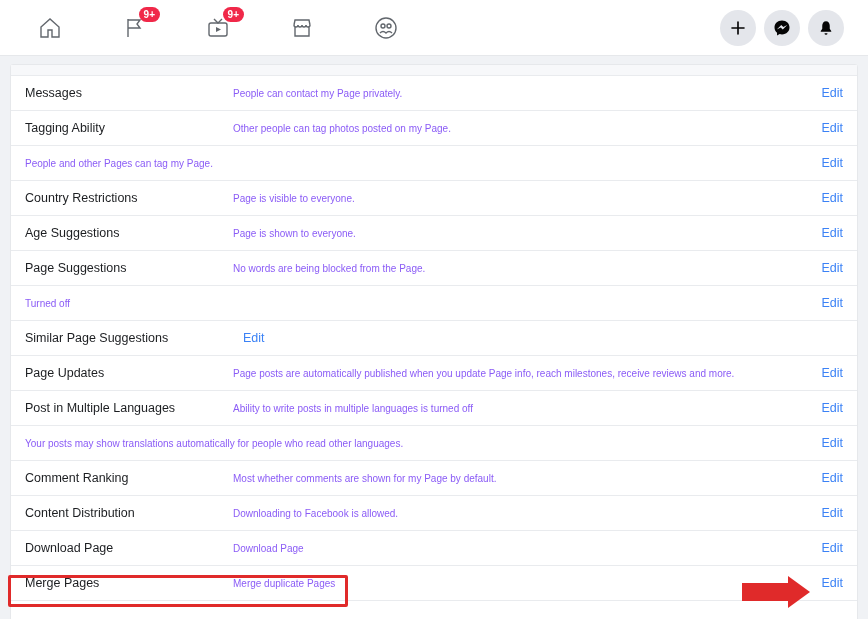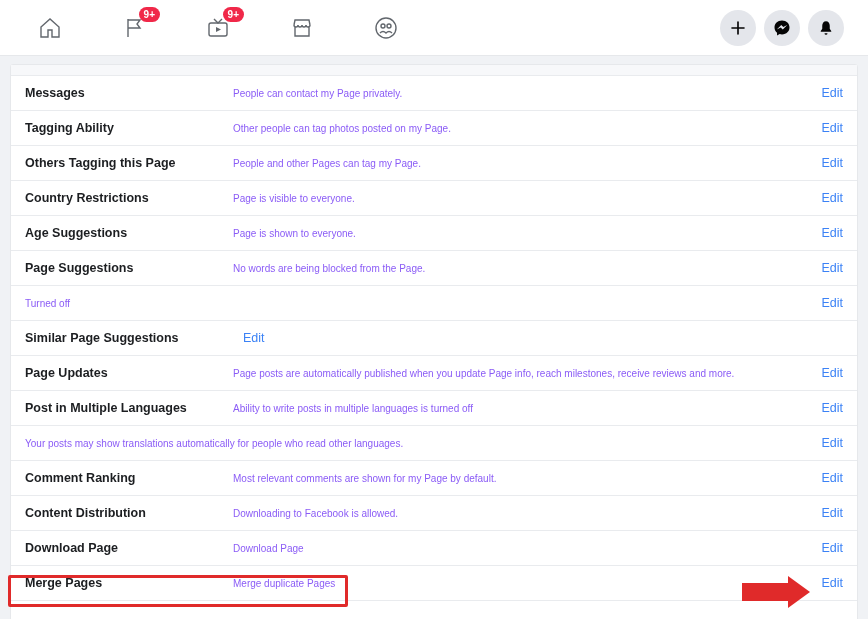--- a/index.html
+++ b/index.html
@@ -70,21 +70,21 @@
     display: flex;
     align-items: center;
     padding: 10px 14px;
     border-bottom: 1px solid #e9ebee;
     min-height: 34px;
   }
   .row:last-child { border-bottom: none; }
   .row-label {
     width: 208px;
     flex-shrink: 0;
-    font-weight: 700;
+    font-weight: 400;
     color: #1c1e21;
     font-size: 12.5px;
   }
   .row-desc {
     flex: 1;
     color: #8b5cf6;
     font-size: 10px;
   }
   .row-edit {
     color: #3b82f6;
@@ -189,21 +189,20 @@
           <div class="row-label">Messages</div>
           <div class="row-desc">People can contact my Page privately.</div>
           <a class="row-edit">Edit</a>
         </div>
         <div class="row">
           <div class="row-label">Tagging Ability</div>
           <div class="row-desc">Other people can tag photos posted on my Page.</div>
           <a class="row-edit">Edit</a>
         </div>
         <div class="row">
-          <div class="row-label">Others Tagging this Page</div>
           <div class="row-desc">People and other Pages can tag my Page.</div>
           <a class="row-edit">Edit</a>
         </div>
         <div class="row">
           <div class="row-label">Country Restrictions</div>
           <div class="row-desc">Page is visible to everyone.</div>
           <a class="row-edit">Edit</a>
         </div>
         <div class="row">
           <div class="row-label">Age Suggestions</div>
@@ -232,21 +231,21 @@
           <div class="row-label">Post in Multiple Languages</div>
           <div class="row-desc">Ability to write posts in multiple languages is turned off</div>
           <a class="row-edit">Edit</a>
         </div>
         <div class="row">
           <div class="row-desc">Your posts may show translations automatically for people who read other languages.</div>
           <a class="row-edit">Edit</a>
         </div>
         <div class="row">
           <div class="row-label">Comment Ranking</div>
-          <div class="row-desc">Most relevant comments are shown for my Page by default.</div>
+          <div class="row-desc">Most whether comments are shown for my Page by default.</div>
           <a class="row-edit">Edit</a>
         </div>
         <div class="row">
           <div class="row-label">Content Distribution</div>
           <div class="row-desc">Downloading to Facebook is allowed.</div>
           <a class="row-edit">Edit</a>
         </div>
         <div class="row">
           <div class="row-label">Download Page</div>
           <div class="row-desc">Download Page</div>

